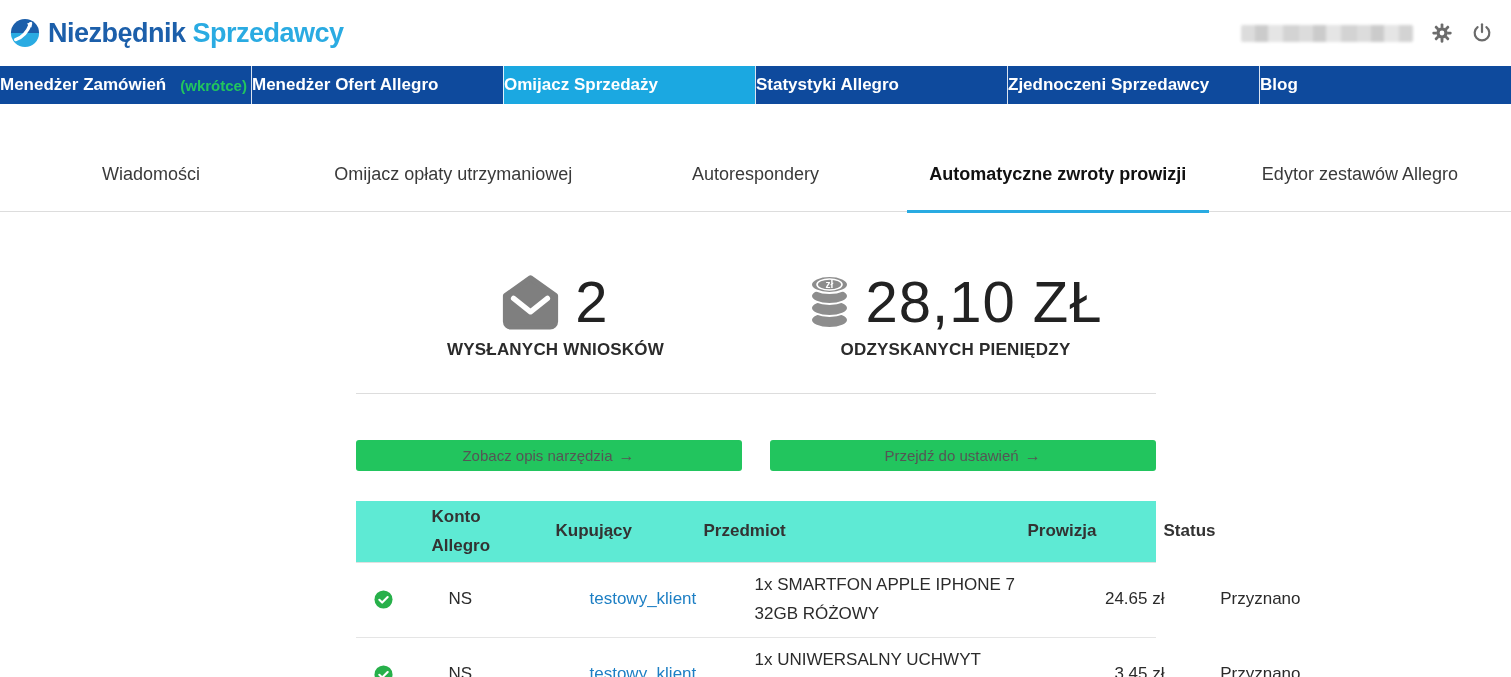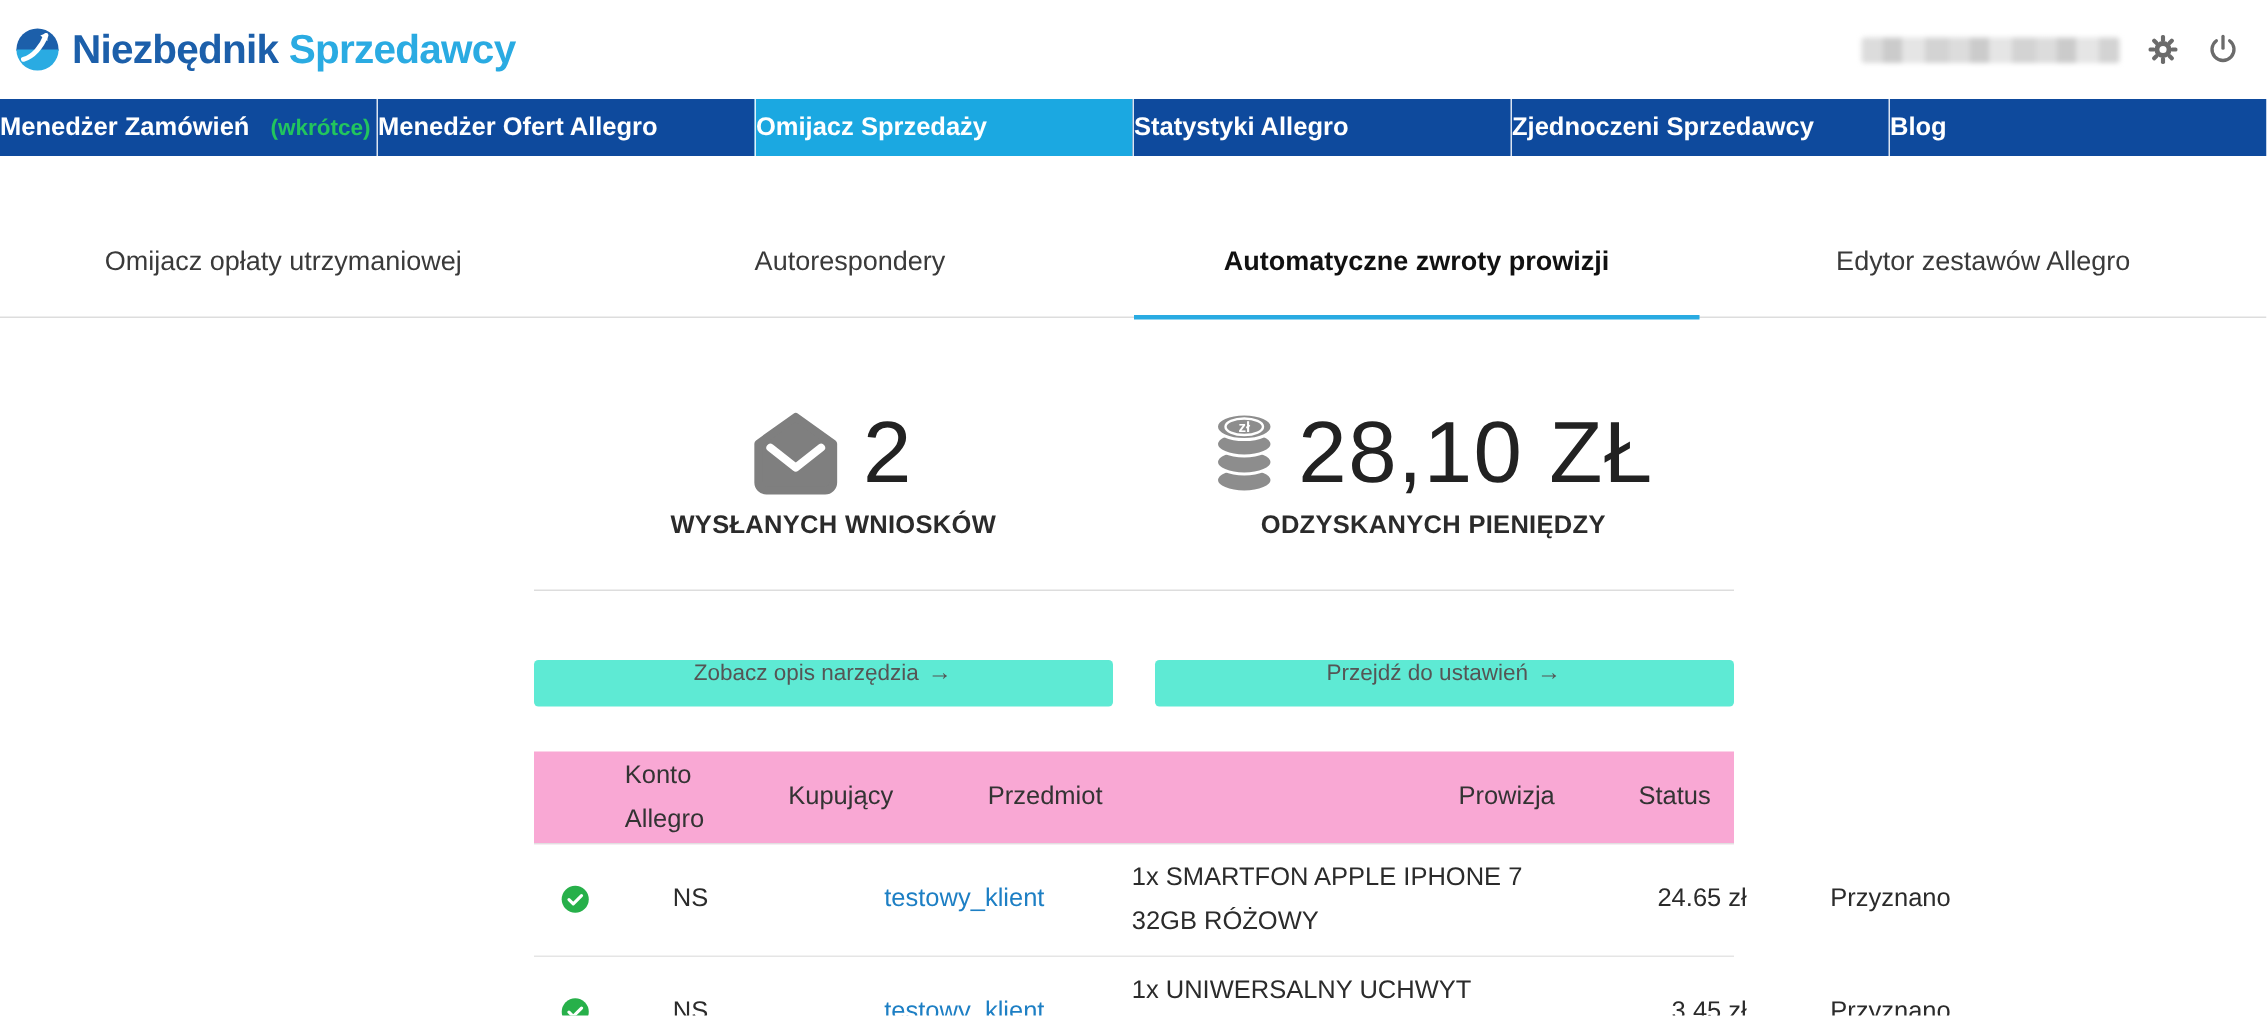--- a/index.html
+++ b/index.html
@@ -39,30 +39,30 @@
 
   .stats { display:flex; padding-top:56px; }
   .stat { flex:1; display:flex; flex-direction:column; align-items:center; }
   .stat-top { display:flex; align-items:center; gap:16px; }
   .stat-value { font-size:58px; color:#222; letter-spacing:1px; }
   .stat-label { font-size:17px; font-weight:bold; color:#2b2b2b; margin-top:5px; letter-spacing:0.2px; }
 
   .divider { height:1px; background:#ddd; margin-top:33px; }
 
   .actions { display:flex; justify-content:space-between; margin-top:46px; }
-  .action-btn { width:386px; height:31px; background:#5eead4; border:none; border-radius:3px;
+  .action-btn { width:386px; height:31px; background:#22c55e; border:none; border-radius:3px;
     color:#555; font-size:15px; font-family:"Liberation Sans",sans-serif; cursor:pointer;
-    display:flex; align-items:flex-start; justify-content:center; gap:6px; }
+    display:flex; align-items:center; justify-content:center; gap:6px; }
   .arrow { font-size:16px; }
 
   
   .table { margin-top:30px; font-size:17px; line-height:1.7; }
   .trow { display:grid; grid-template-columns:55px 110px 135px 295px 95px 110px; align-items:center; }
-  .thead { background:#f9a8d4; min-height:62px; font-weight:normal; color:#333;
-    border-bottom:1px solid #e0e0e0; }
+  .thead { background:#5eead4; min-height:62px; font-weight:bold; color:#333;
+    border-bottom:1px solid #e0e0e0;gap:15px; }
   .tbody-row { min-height:68px; border-bottom:1px solid #e5e5e5; background:#fff;gap:32px; }
   .c-icon { display:flex; justify-content:center; }
   .c-konto { padding-left:6px; }
   .hc-konto { max-width:72px; }
   .c-kupujacy { padding-left:5px; }
   .c-przedmiot { padding:8px 10px 8px 3px; }
   .c-prowizja { text-align:right; padding-right:9px; }
   .c-status { text-align:right; padding-right:15px; }
   .link { color:#1d7fc4; cursor:pointer; text-decoration:none; }
 </style>
@@ -131,20 +131,21 @@
   </div>
   <div class="nav-item">
     <span>Zjednoczeni Sprzedawcy</span>
   </div>
   <div class="nav-item">
     <span>Blog</span>
   </div>
 </div>
 
 <div class="tabbar">
+  <div class="tab">Wiadomości</div>
   <div class="tab">Omijacz opłaty utrzymaniowej</div>
   <div class="tab">Autorespondery</div>
   <div class="tab active">Automatyczne zwroty prowizji</div>
   <div class="tab">Edytor zestawów Allegro</div>
 </div>
 
 <div class="content">
 
   <div class="stats">
     <div class="stat">

